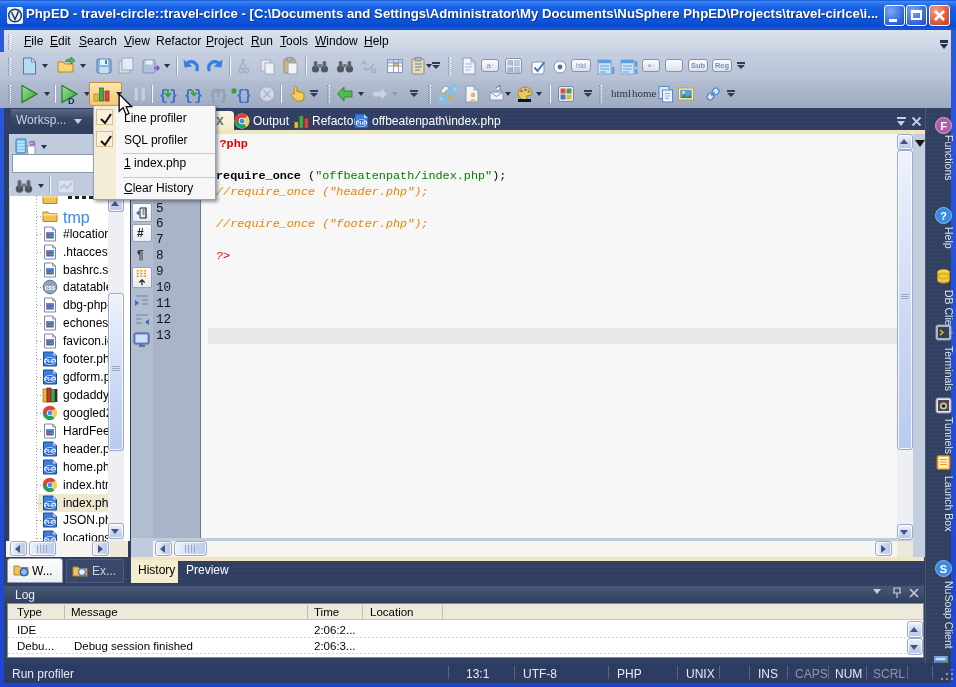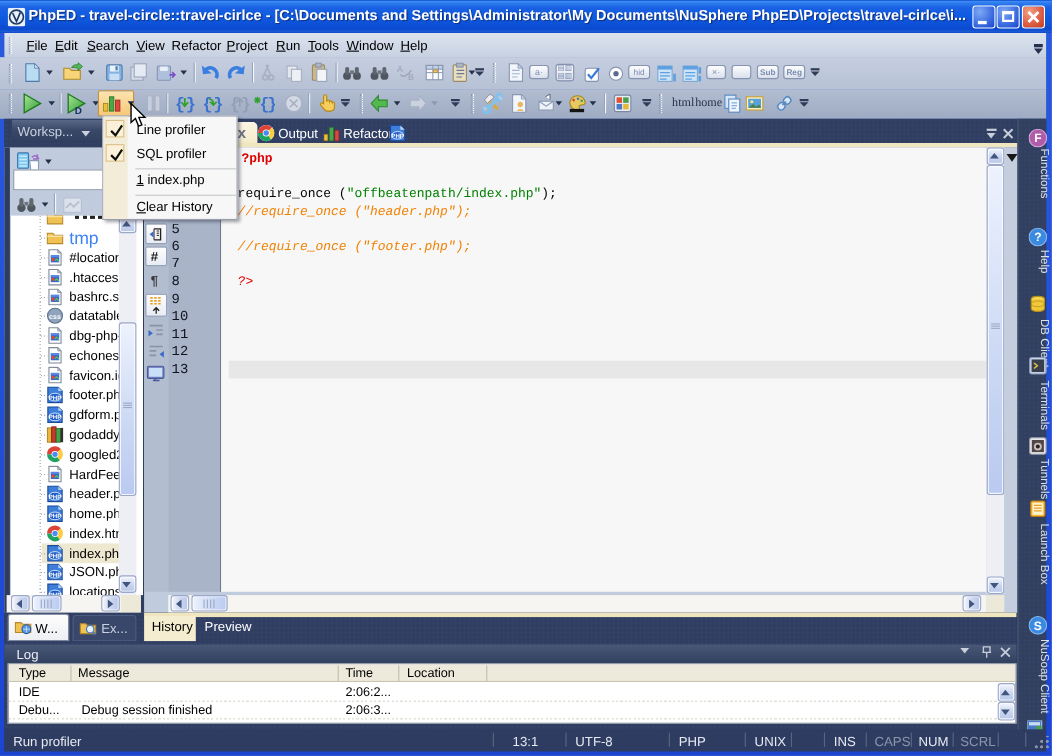--- a/index.html
+++ b/index.html
@@ -511,20 +511,21 @@
       <rect x="5.5" y="2" width="3.6" height="12" fill="#48A848" stroke="#2A7A2A" stroke-width="0.6"></rect>
       <rect x="10.5" y="4.5" width="3.6" height="9.5" fill="#D84840" stroke="#A02820" stroke-width="0.6"></rect>
     </svg>
   <div class="dtab" style="left:308px;top:6px">Refactor</div>
   <svg class="abs" style="left:350px;top:5px" width="15" height="16" viewBox="0 0 15 16">
       <path d="M1 1 h9 l4 4 v10 h-13 z" fill="#3D7EDB" stroke="#1A4A9A"></path>
       <path d="M10 1 l4 4 h-4 z" fill="#B8D4F2"></path>
       <ellipse cx="7.5" cy="10" rx="5.4" ry="3.4" fill="#1A5AC8" stroke="#E8F0FA" stroke-width="0.8"></ellipse>
       <text x="7.5" y="12.3" font-size="5.6" font-weight="bold" fill="#fff" text-anchor="middle" font-family="Liberation Sans, sans-serif">PHP</text>
     </svg>
+  <div class="dtab" style="left:368px;top:6px">offbeatenpath\index.php</div>
 
   <div class="abs" style="left:893px;top:9px;width:9px;height:2px;background:#C8CEDA"></div>
     <div class="abs" style="left:893px;top:13px;width:0;height:0;border-left:4.5px solid transparent;border-right:4.5px solid transparent;border-top:5px solid #C8CEDA"></div>
   <svg class="abs" style="left:907px;top:8px" width="11" height="11" viewBox="0 0 11 11">
       <path d="M1.5 1.5 L9.5 9.5 M9.5 1.5 L1.5 9.5" stroke="#C8CEDA" stroke-width="1.8"></path>
     </svg>
 </div>
 <div id="creamline"></div>
 <div id="lpanel">
   <div class="abs" style="left:0;top:0;width:5px;height:423px;background:#2E3C60"></div>
@@ -769,21 +770,21 @@
   <div class="abs" style="left:25px;top:99.3px;font-family:'Liberation Mono',monospace;font-size:12.6px;color:#10131E">7</div>
   <div class="abs" style="left:25px;top:115.3px;font-family:'Liberation Mono',monospace;font-size:12.6px;color:#10131E">8</div>
   <div class="abs" style="left:25px;top:131.2px;font-family:'Liberation Mono',monospace;font-size:12.6px;color:#10131E">9</div>
   <div class="abs" style="left:25px;top:147.2px;font-family:'Liberation Mono',monospace;font-size:12.6px;color:#10131E">10</div>
   <div class="abs" style="left:25px;top:163.1px;font-family:'Liberation Mono',monospace;font-size:12.6px;color:#10131E">11</div>
   <div class="abs" style="left:25px;top:179.0px;font-family:'Liberation Mono',monospace;font-size:12.6px;color:#10131E">12</div>
   <div class="abs" style="left:25px;top:195.0px;font-family:'Liberation Mono',monospace;font-size:12.6px;color:#10131E">13</div>
     </div>
   <div id="codelines">
       <div class="cl" style="left:88.5px;top:3.2px"><span style="color:#E00000;font-weight:bold">?php</span></div>
-  <div class="cl" style="left:85px;top:35.1px"><span style="color:#000;font-weight:normal">require_once</span> <span style="color:#000">(</span><span style="color:#008000">"offbeatenpath/index.php"</span><span style="color:#000">);</span></div>
+  <div class="cl" style="left:85px;top:35.1px"><span style="color:#000;font-weight:bold">require_once</span> <span style="color:#000">(</span><span style="color:#008000">"offbeatenpath/index.php"</span><span style="color:#000">);</span></div>
   <div class="cl" style="left:85px;top:51.0px"><span style="color:#F08000;font-style:italic">//require_once ("header.php");</span></div>
   <div class="cl" style="left:85px;top:82.9px"><span style="color:#F08000;font-style:italic">//require_once ("footer.php");</span></div>
   <div class="cl" style="left:85px;top:114.8px"><span style="color:#E00000;font-style:italic">?&gt;</span></div>
     </div>
 
   <div class="strack" style="left:766px;top:0;width:16px;height:406px"></div>
   <div class="sbtn" style="left:766px;top:0;width:16px;height:16px"></div>
   <div class="tup" style="left:769px;top:5px"></div>
   <div class="sthumb sthumbh" style="left:766px;top:16px;width:16px;height:300px"></div>
   <div class="abs" style="left:770px;top:160px;width:8px;height:1px;background:#9BA8C8;box-shadow:0 2px #9BA8C8,0 4px #9BA8C8"></div>

